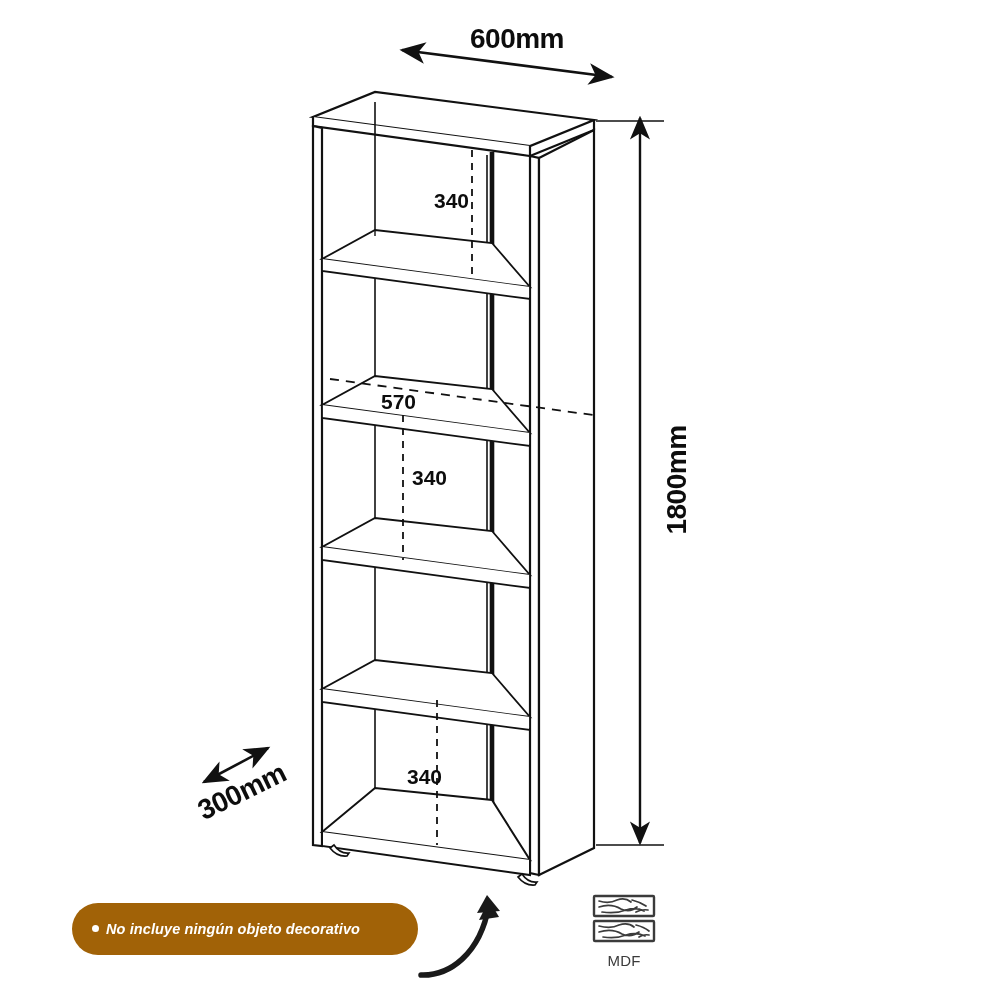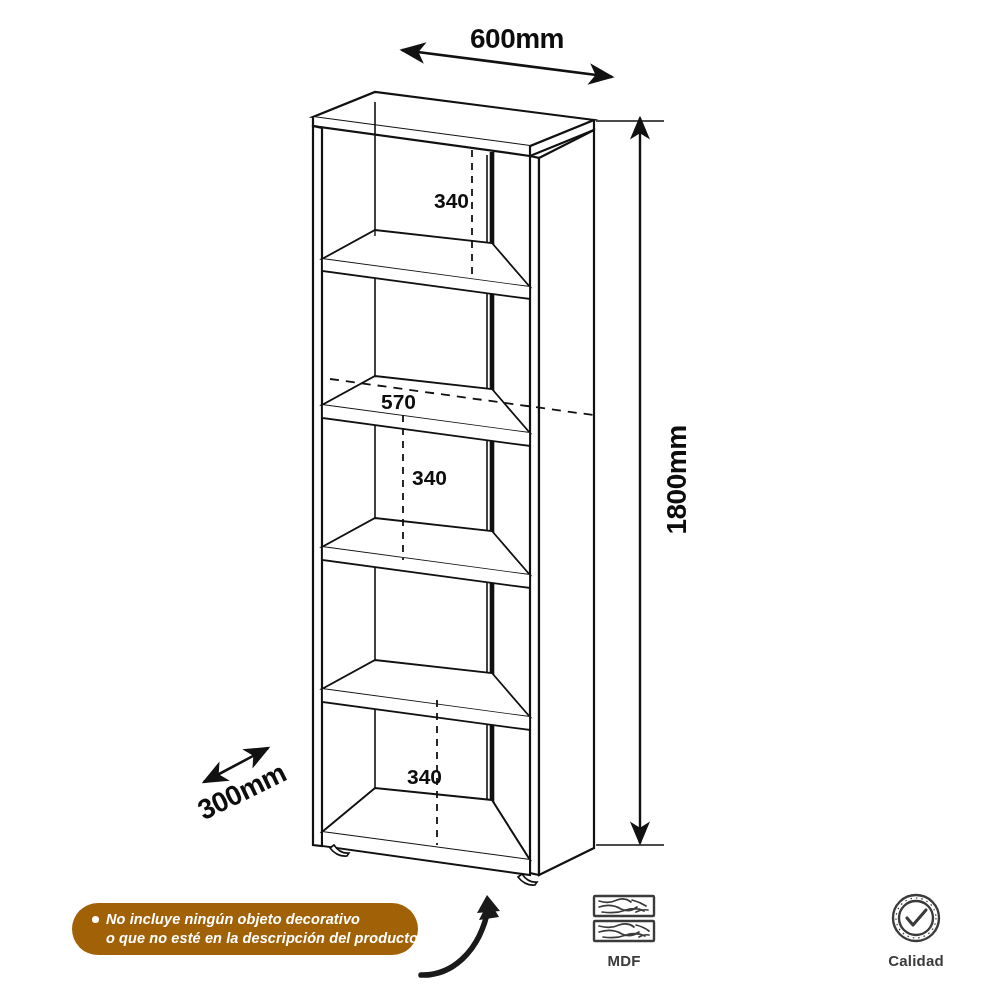--- a/index.html
+++ b/index.html
@@ -67,21 +67,21 @@
   .feature{
     width:88px;
     display:flex;
     flex-direction:column;
     align-items:center;
   }
   .feature-ico{height:54px;display:flex;align-items:center;justify-content:center;}
   .feature-label{
     margin-top:6px;
     font-family:"Liberation Sans", sans-serif;
-    font-weight:bold;
+    font-weight:normal;
     font-size:15px;
     color:#3b3b3b;
     white-space:nowrap;
     letter-spacing:0.2px;
   }
 </style>
 </head>
 <body>
 
 <div id="stage">
@@ -181,48 +181,36 @@
       <path d="M421,975 C449,976 480,955 489,905" fill="none" stroke="#1a1a1a" stroke-width="5.5" stroke-linecap="round"></path>
       <path d="M489,900 L479,920 L499,917 z" fill="#1a1a1a"></path>
       <path d="M487,895 L477,913 L500,911 z" fill="#1a1a1a"></path>
     </g>
   </svg>
 
   <div class="badge">
     <div class="badge-line first">
       <span class="badge-bullet"></span><span>No incluye ningún objeto decorativo</span>
     </div>
-    <div class="badge-line second">o que no esté en la descripción del producto.</div>
   </div>
 
   <div class="features">
 
     <div class="feature">
       <div class="feature-ico">
         <svg width="64" height="50" viewBox="0 0 64 50">
           <rect x="2" y="2" width="60" height="20" rx="1" fill="none" stroke="#3b3b3b" stroke-width="2.4"></rect>
           <path d="M7,7 q10,3 18,-1 q8,-3 14,2 M7,13 q12,-4 22,2 q9,4 16,-2 M10,18 q14,2 24,-2 q10,-3 18,1
                    M40,6 q8,2 14,6 M44,18 q6,-3 12,-2" fill="none" stroke="#3b3b3b" stroke-width="1.7" stroke-linecap="round"></path>
           <rect x="2" y="27" width="60" height="20" rx="1" fill="none" stroke="#3b3b3b" stroke-width="2.4"></rect>
           <path d="M7,32 q12,3 20,-1 q9,-3 15,2 M7,38 q13,-4 23,2 q9,4 17,-2 M11,43 q13,2 23,-2 q10,-3 19,1
                    M44,31 q8,2 13,6 M47,43 q5,-3 10,-2" fill="none" stroke="#3b3b3b" stroke-width="1.7" stroke-linecap="round"></path>
         </svg>
       </div>
       <div class="feature-label">MDF</div>
     </div>
 
 
 
-    <div class="feature">
-      <div class="feature-ico">
-        <svg width="52" height="52" viewBox="0 0 52 52">
-          <circle cx="26" cy="25" r="23" fill="none" stroke="#3b3b3b" stroke-width="2.4"></circle>
-          <circle cx="26" cy="25" r="17" fill="none" stroke="#3b3b3b" stroke-width="2.4"></circle>
-          <circle cx="26" cy="25" r="20" fill="none" stroke="#3b3b3b" stroke-width="1.2" stroke-dasharray="1.5,4"></circle>
-          <path d="M17,25 L23,32 L36,17" fill="none" stroke="#3b3b3b" stroke-width="3.1" stroke-linecap="round" stroke-linejoin="round"></path>
-        </svg>
-      </div>
-      <div class="feature-label">Calidad</div>
-    </div>
 
   </div>
 
 </div>
 
 </body></html>

